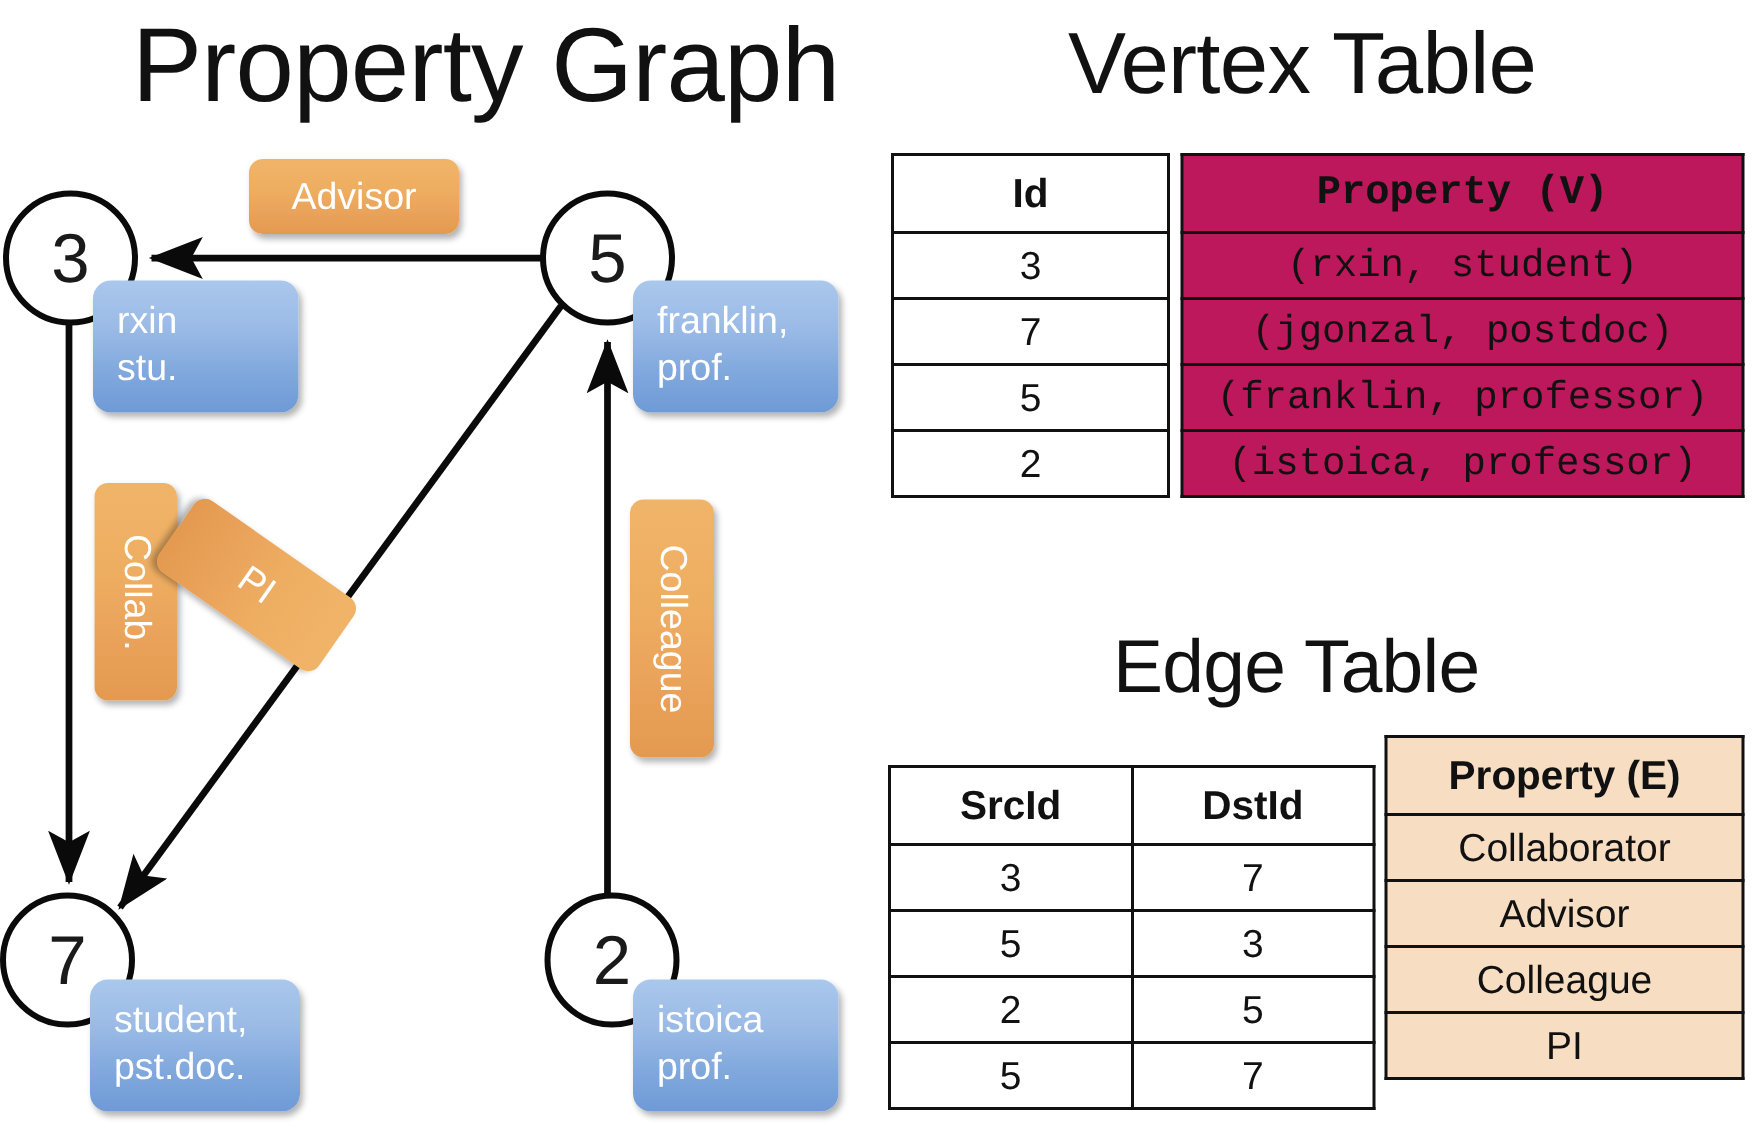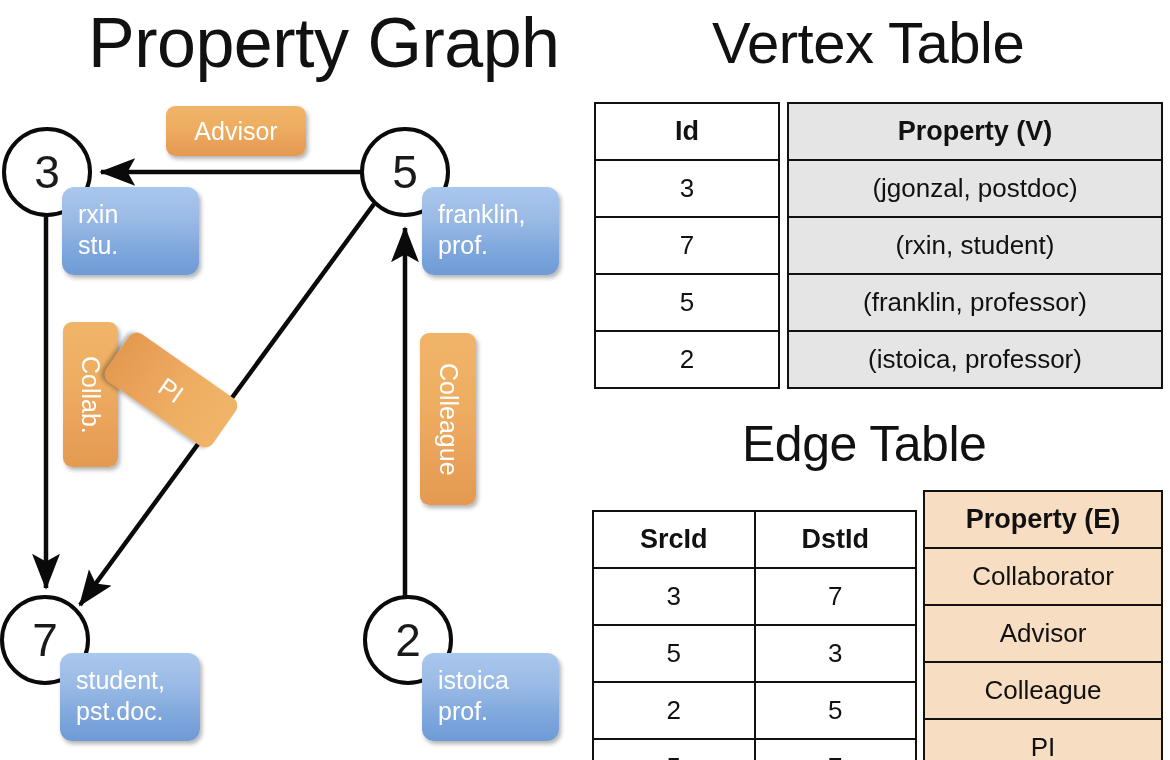--- a/index.html
+++ b/index.html
@@ -60,26 +60,26 @@
     white-space:nowrap;
   }
   .edge-label.vert{writing-mode:vertical-rl;}
 
   
   .tbl{position:absolute;border-collapse:collapse;table-layout:fixed;}
   .tbl td,.tbl th{
     border:2px solid #111111;
     text-align:center;
     font-size:26px;font-weight:300;color:#111111;
-    padding:12px;
+    padding:0;
     height:44px;
     box-sizing:border-box;
   }
   .tbl th{font-weight:700;height:52px;font-size:27px;}
-  .fill-blue{background:#e5e5e5;}
+  .fill-blue{background:#be185d;font-family:Liberation Mono, monospace;}
   .fill-peach{background:#f7ddc2;}
   .fill-white{background:#ffffff;}
 </style>
 </head>
 <body>
 
 <div class="stage">
 
   <div class="title" id="title-property-graph">Property Graph</div>
 
@@ -177,24 +177,24 @@
   </table>
 
   <table class="tbl" id="vertex-prop-table" style="left:787px;top:102px;width:376px;">
     <thead>
       <tr>
         <th class="fill-blue">Property (V)</th>
       </tr>
     </thead>
     <tbody>
       <tr>
+        <td class="fill-blue">(rxin, student)</td>
+      </tr>
+      <tr>
         <td class="fill-blue">(jgonzal, postdoc)</td>
-      </tr>
-      <tr>
-        <td class="fill-blue">(rxin, student)</td>
       </tr>
       <tr>
         <td class="fill-blue">(franklin, professor)</td>
       </tr>
       <tr>
         <td class="fill-blue">(istoica, professor)</td>
       </tr>
     </tbody>
   </table>
 

